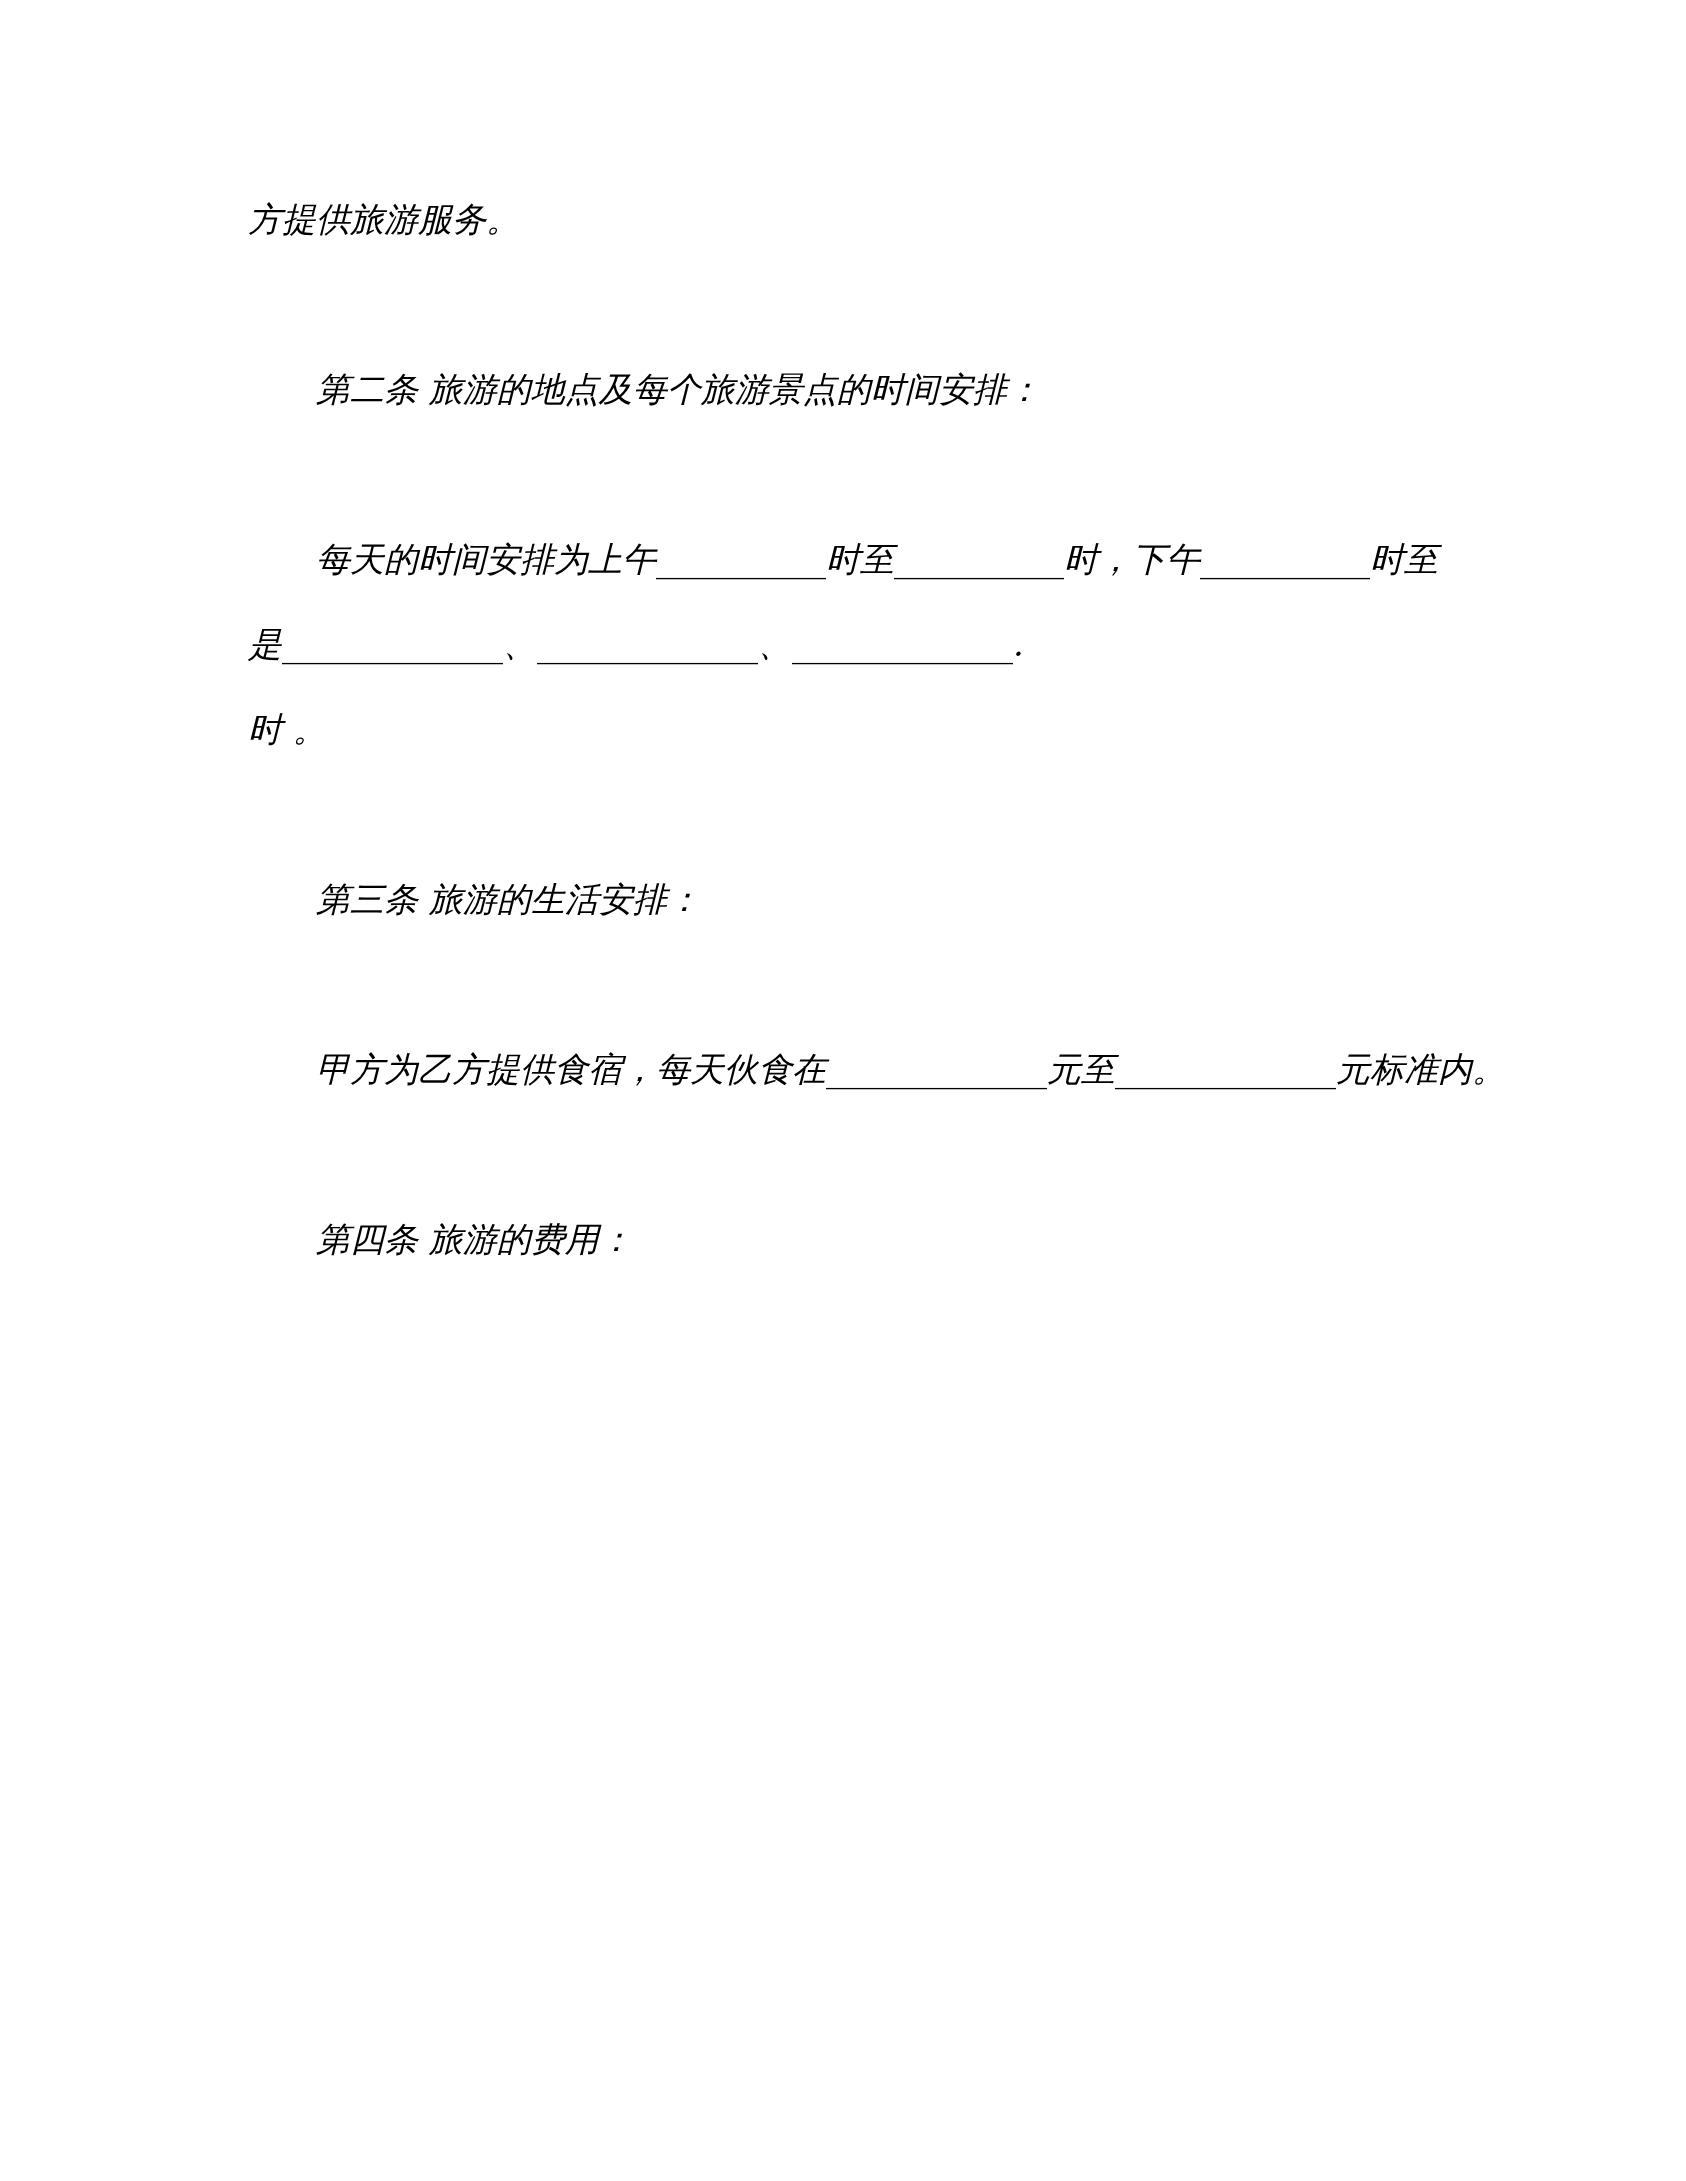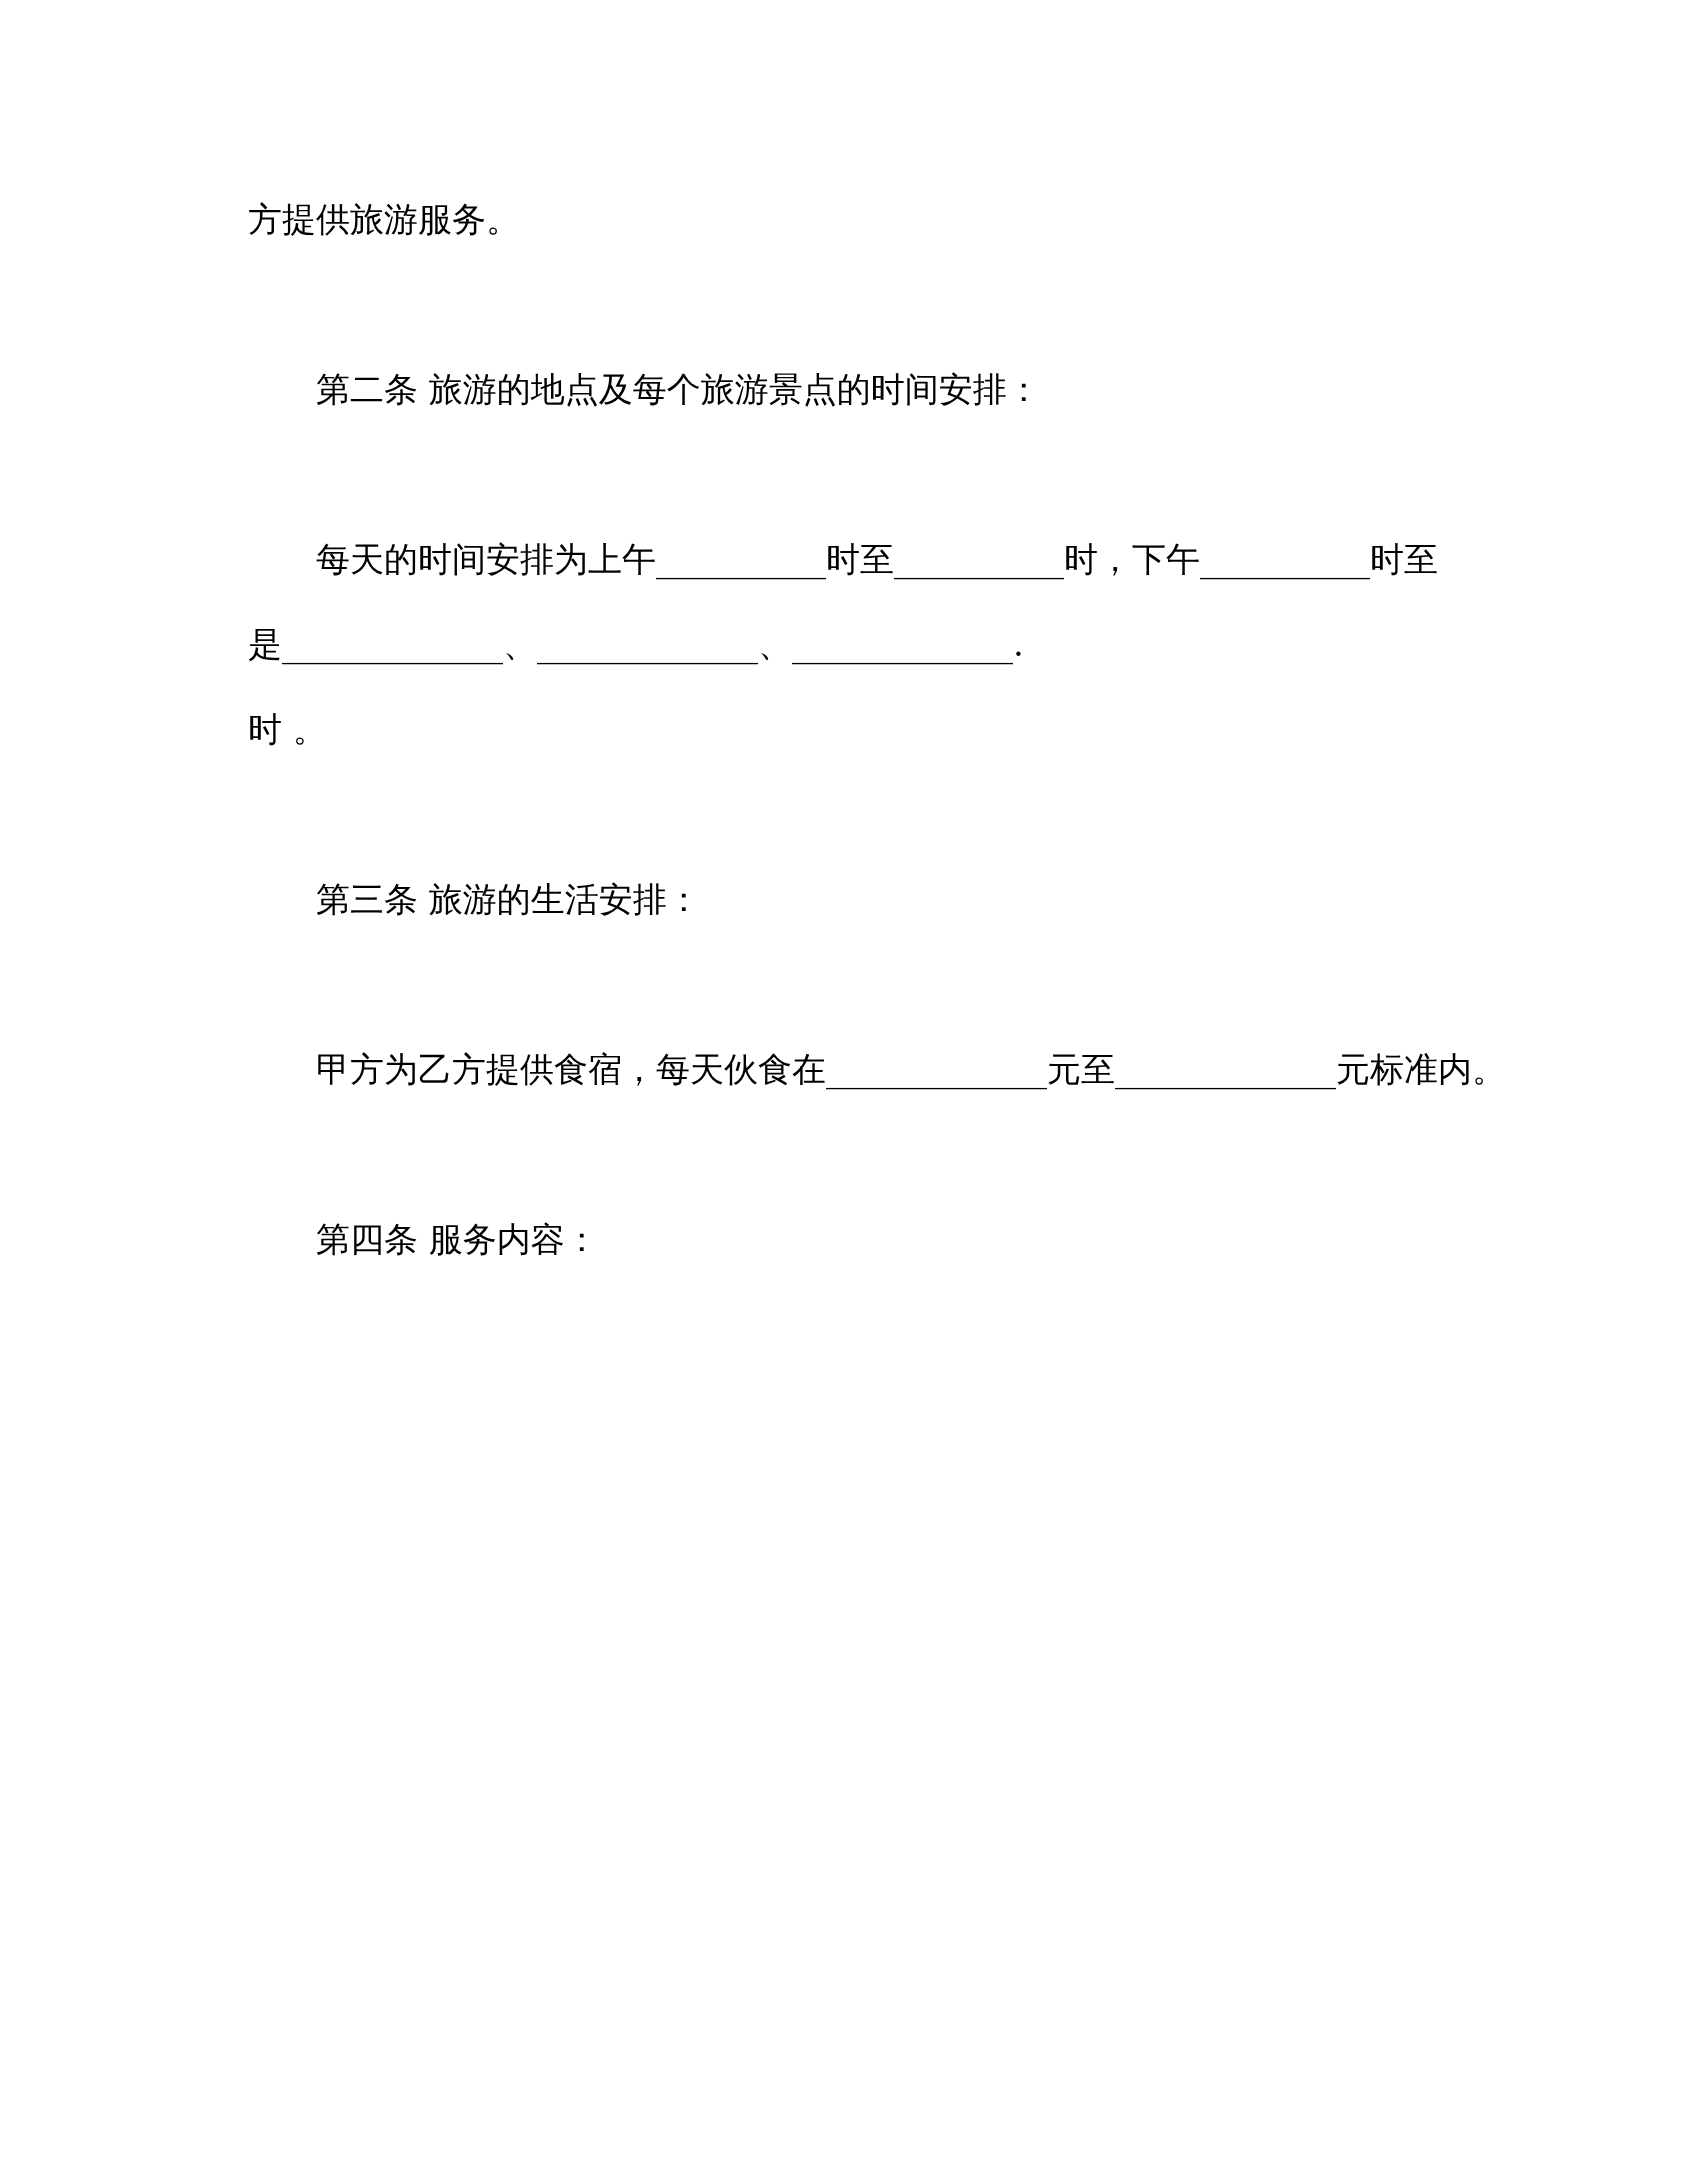--- a/index.html
+++ b/index.html
@@ -12,20 +12,21 @@
     width: 1686px;
     height: 2182px;
     background: #ffffff;
     box-sizing: border-box;
     padding: 177px 239px 0 248px;
     font-family: "DejaVu Serif", "Liberation Serif", serif;
     font-size: 34px;
     line-height: 85px;
     color: #000000;
     overflow: hidden;
+    font-style: italic;
   }
   .line {
     white-space: pre;      
     height: 85px;
   }
   .line.gap {
     margin-top: 85px;      
   }
   .line.indent {
     padding-left: 68px;    
@@ -35,15 +36,15 @@
 <body>
 
 <div class="page">
   <div class="line">方提供旅游服务。</div>
   <div class="line gap indent">第二条 旅游的地点及每个旅游景点的时间安排：</div>
   <div class="line gap indent">每天的时间安排为上午__________时至__________时，下午__________时至</div>
   <div class="line">是_____________、_____________、_____________.</div>
   <div class="line">时 。</div>
   <div class="line gap indent">第三条 旅游的生活安排：</div>
   <div class="line gap indent">甲方为乙方提供食宿，每天伙食在_____________元至_____________元标准内。</div>
-  <div class="line gap indent">第四条 服务内容：</div>
+  <div class="line gap indent">第四条 旅游的费用：</div>
 </div>
 
 
 </body></html>

